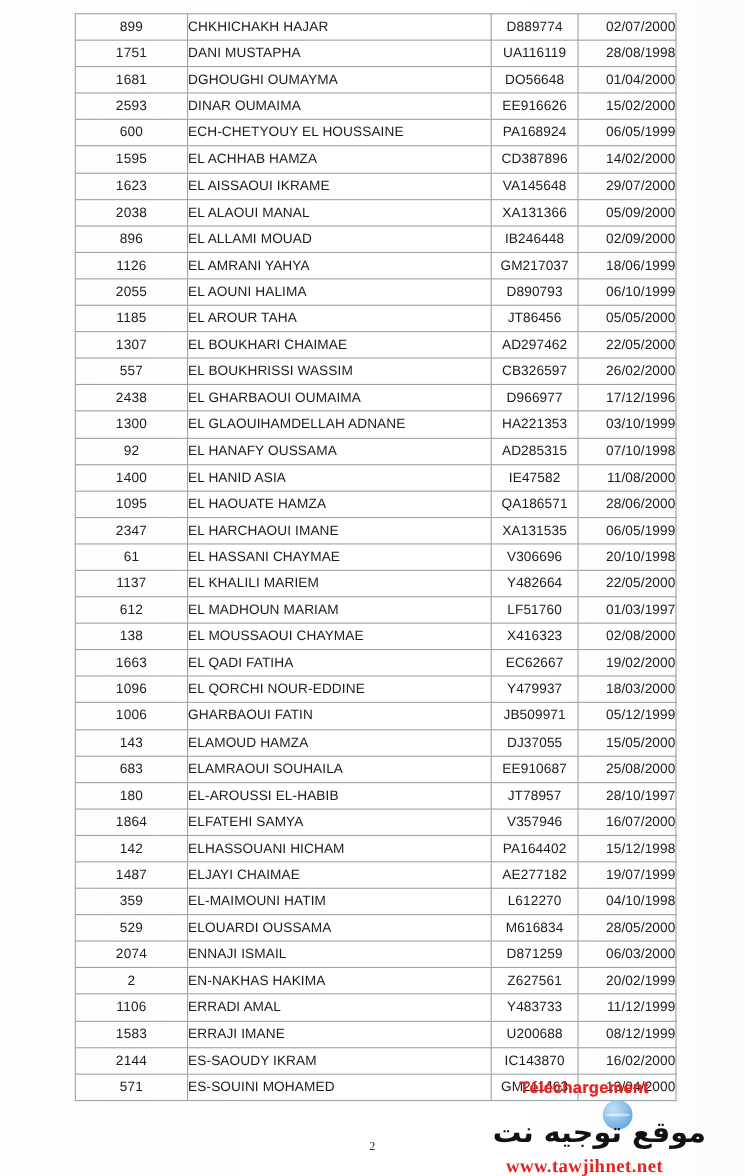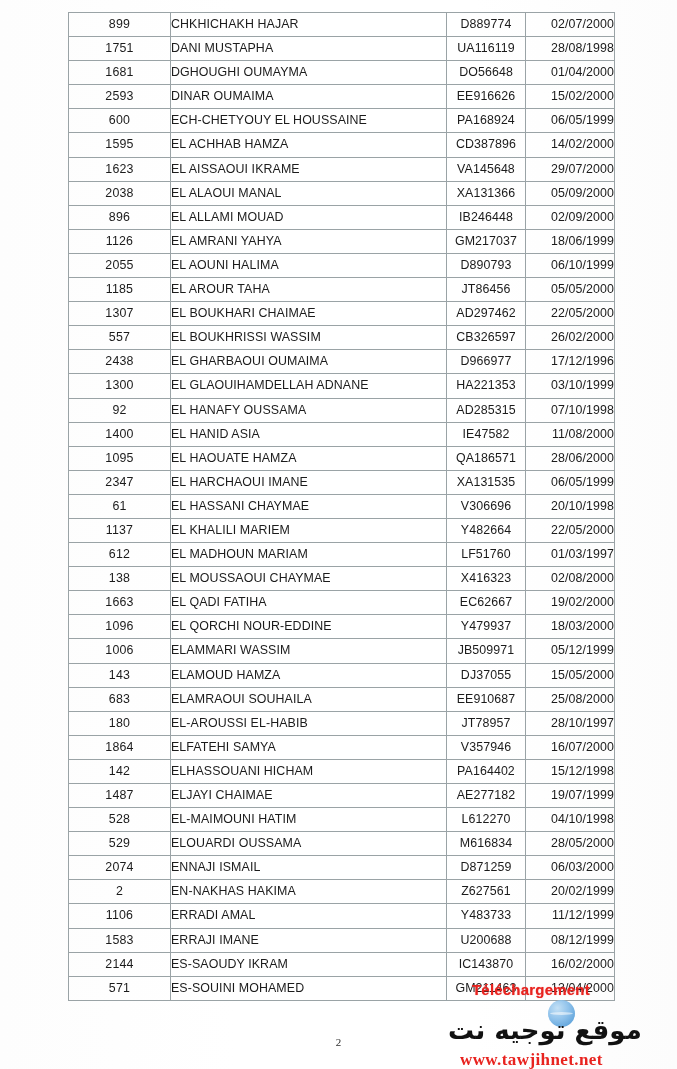--- a/index.html
+++ b/index.html
@@ -287,21 +287,21 @@
             <td class="cell-date">19/02/2000</td>
           </tr>
           <tr>
             <td class="cell-id">1096</td>
             <td class="cell-name">EL QORCHI NOUR-EDDINE</td>
             <td class="cell-cin">Y479937</td>
             <td class="cell-date">18/03/2000</td>
           </tr>
           <tr>
             <td class="cell-id">1006</td>
-            <td class="cell-name">ELAMMARI WASSIM</td>
+            <td class="cell-name">GHARBAOUI FATIN</td>
             <td class="cell-cin">JB509971</td>
             <td class="cell-date">05/12/1999</td>
           </tr>
           <tr>
             <td class="cell-id">143</td>
             <td class="cell-name">ELAMOUD HAMZA</td>
             <td class="cell-cin">DJ37055</td>
             <td class="cell-date">15/05/2000</td>
           </tr>
           <tr>
@@ -328,21 +328,21 @@
             <td class="cell-cin">PA164402</td>
             <td class="cell-date">15/12/1998</td>
           </tr>
           <tr>
             <td class="cell-id">1487</td>
             <td class="cell-name">ELJAYI CHAIMAE</td>
             <td class="cell-cin">AE277182</td>
             <td class="cell-date">19/07/1999</td>
           </tr>
           <tr>
-            <td class="cell-id">528</td>
+            <td class="cell-id">359</td>
             <td class="cell-name">EL-MAIMOUNI HATIM</td>
             <td class="cell-cin">L612270</td>
             <td class="cell-date">04/10/1998</td>
           </tr>
           <tr>
             <td class="cell-id">529</td>
             <td class="cell-name">ELOUARDI OUSSAMA</td>
             <td class="cell-cin">M616834</td>
             <td class="cell-date">28/05/2000</td>
           </tr>

